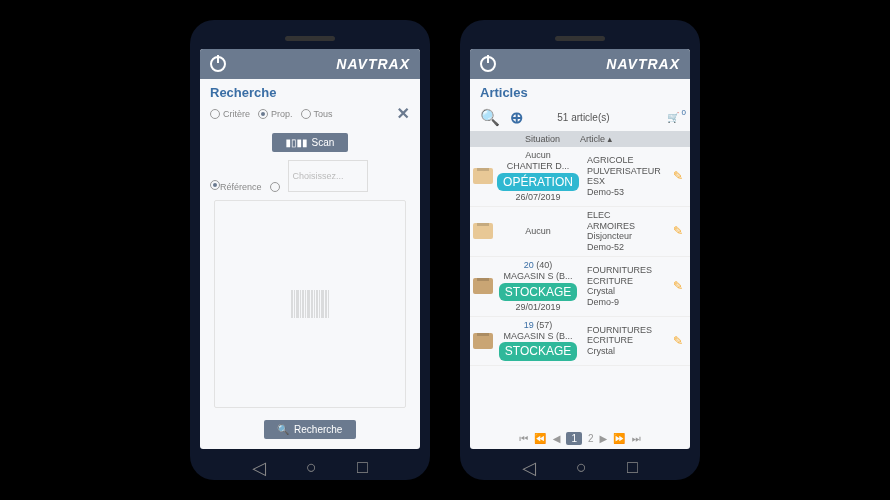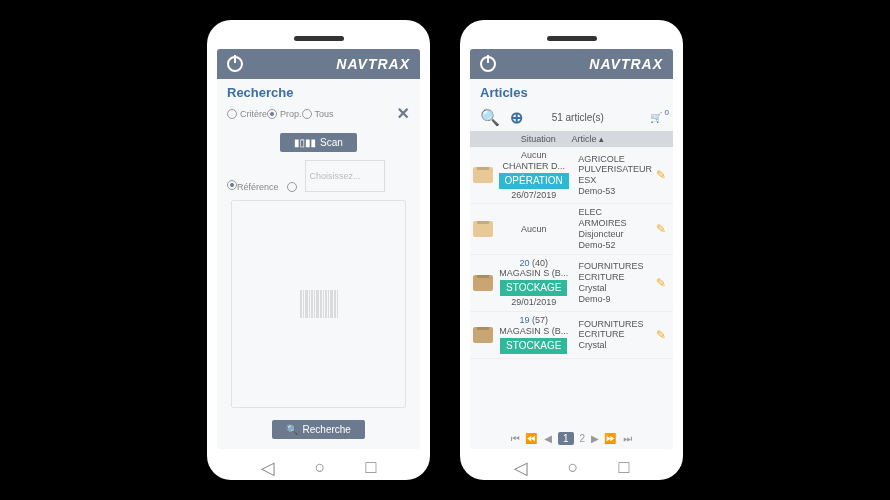--- a/index.html
+++ b/index.html
@@ -1,28 +1,28 @@
 <!DOCTYPE html>
 <html><head>
 <meta charset="utf-8">
 <style>
 *{box-sizing:border-box;margin:0;padding:0;font-family:Arial,Helvetica,sans-serif}
 body{background:#000;width:890px;height:500px;display:flex;justify-content:center;align-items:center;gap:30px}
-.phone{width:223px;height:460px;background:#ffffff;border-radius:24px;box-shadow:0 6px 20px rgba(0,0,0,.4);padding:10px 10px 6px;position:relative}
+.phone{width:240px;height:460px;background:#0f172a;border-radius:24px;box-shadow:0 6px 20px rgba(0,0,0,.4);padding:10px 10px 6px;position:relative}
 .speaker{width:50px;height:5px;background:#333;border-radius:3px;margin:6px auto 8px}
 .screen{background:#f7f8fa;height:400px;border-radius:3px;overflow:hidden;display:flex;flex-direction:column}
 .navbtns{display:flex;justify-content:center;gap:40px;margin-top:8px}
 .navbtns span{color:#888;font-size:18px}
 .header{background:#6b7a8f;height:30px;display:flex;align-items:center;justify-content:space-between;padding:0 10px;color:#fff}
 .power{width:16px;height:16px;border:2px solid #fff;border-radius:50%;position:relative}
 .power:after{content:"";position:absolute;top:-3px;left:50%;transform:translateX(-50%);width:2px;height:8px;background:#fff}
 .brand{font-family:Arial;font-size:14px;letter-spacing:1px;font-style:italic;font-weight:bold}
 .content{flex:1;overflow:hidden;display:flex;flex-direction:column;font-size:10px;color:#555}
 .title{color:#3a6ea5;font-size:13px;padding:6px 10px 4px;font-weight:bold}
-.filters{display:flex;align-items:center;padding:0 10px 6px;font-size:9px;color:#888}
+.filters{display:flex;gap:8px;align-items:center;padding:0 10px 6px;font-size:9px;color:#888}
 .filters label{display:flex;align-items:center;gap:3px}
 .radio{width:10px;height:10px;border:1px solid #999;border-radius:50%;display:inline-block;position:relative}
 .radio.checked:after{content:"";position:absolute;inset:2px;background:#6b7a8f;border-radius:50%}
 .close-x{margin-left:auto;font-size:16px;color:#6b7a8f;font-weight:bold;cursor:pointer}
 .btn{background:#6b7a8f;color:#fff;font-size:10px;padding:4px 14px;border:none;border-radius:2px;cursor:pointer;display:inline-flex;align-items:center;gap:4px}
 .center-row{text-align:center;padding:4px 0}
 .subrow{display:flex;align-items:flex-end;gap:8px;padding:4px 10px;font-size:9px;color:#888}
 .select{border:1px solid #ddd;padding:10px 4px;font-size:9px;color:#bbb;min-width:80px}
 .scanarea{flex:1;margin:4px 14px 8px;border:1px solid #e2e2e2;border-radius:2px;display:flex;align-items:center;justify-content:center}
 .barcode{display:flex;align-items:flex-end;gap:1px;opacity:0.3}
@@ -33,21 +33,21 @@
 .cart .badge{position:absolute;top:-4px;right:-6px;font-size:8px;color:#3a6ea5}
 .table-head{display:flex;background:#d5d9de;font-size:9px;color:#555;padding:3px 0}
 .table-head div{flex:1;text-align:left}
 .rows{flex:1;overflow:hidden}
 .row{display:flex;align-items:center;border-bottom:1px solid #eee;padding:3px 3px;font-size:9px;gap:4px}
 .boxicon{width:20px;height:16px;background:#c9a574;border-radius:2px;position:relative;flex-shrink:0}
 .boxicon.open{background:#e8c896}
 .boxicon:after{content:"";position:absolute;top:0;left:4px;right:4px;height:3px;background:rgba(0,0,0,.15)}
 .col-sit{flex:1;text-align:center;line-height:1.2}
 .col-art{flex:1;text-align:left;line-height:1.2;padding-left:4px}
-.tag{display:inline-block;color:#fff;font-size:10px;padding:2px 6px;border-radius:0;margin:1px 0}
+.tag{display:inline-block;color:#fff;font-size:12px;padding:2px 6px;border-radius:6px;margin:1px 0}
 .tag.op{background:#2fb8d1}
 .tag.st{background:#2fb89a}
 .blue{color:#3a6ea5}
 .edit{color:#f5a623;font-size:12px;cursor:pointer;flex-shrink:0;width:14px}
 .pager{display:flex;justify-content:center;align-items:center;gap:6px;padding:4px 0;color:#999;font-size:10px}
 .pg{background:#6b7a8f;color:#fff;padding:1px 5px;border-radius:2px}
 </style>
 </head>
 <body>
 

